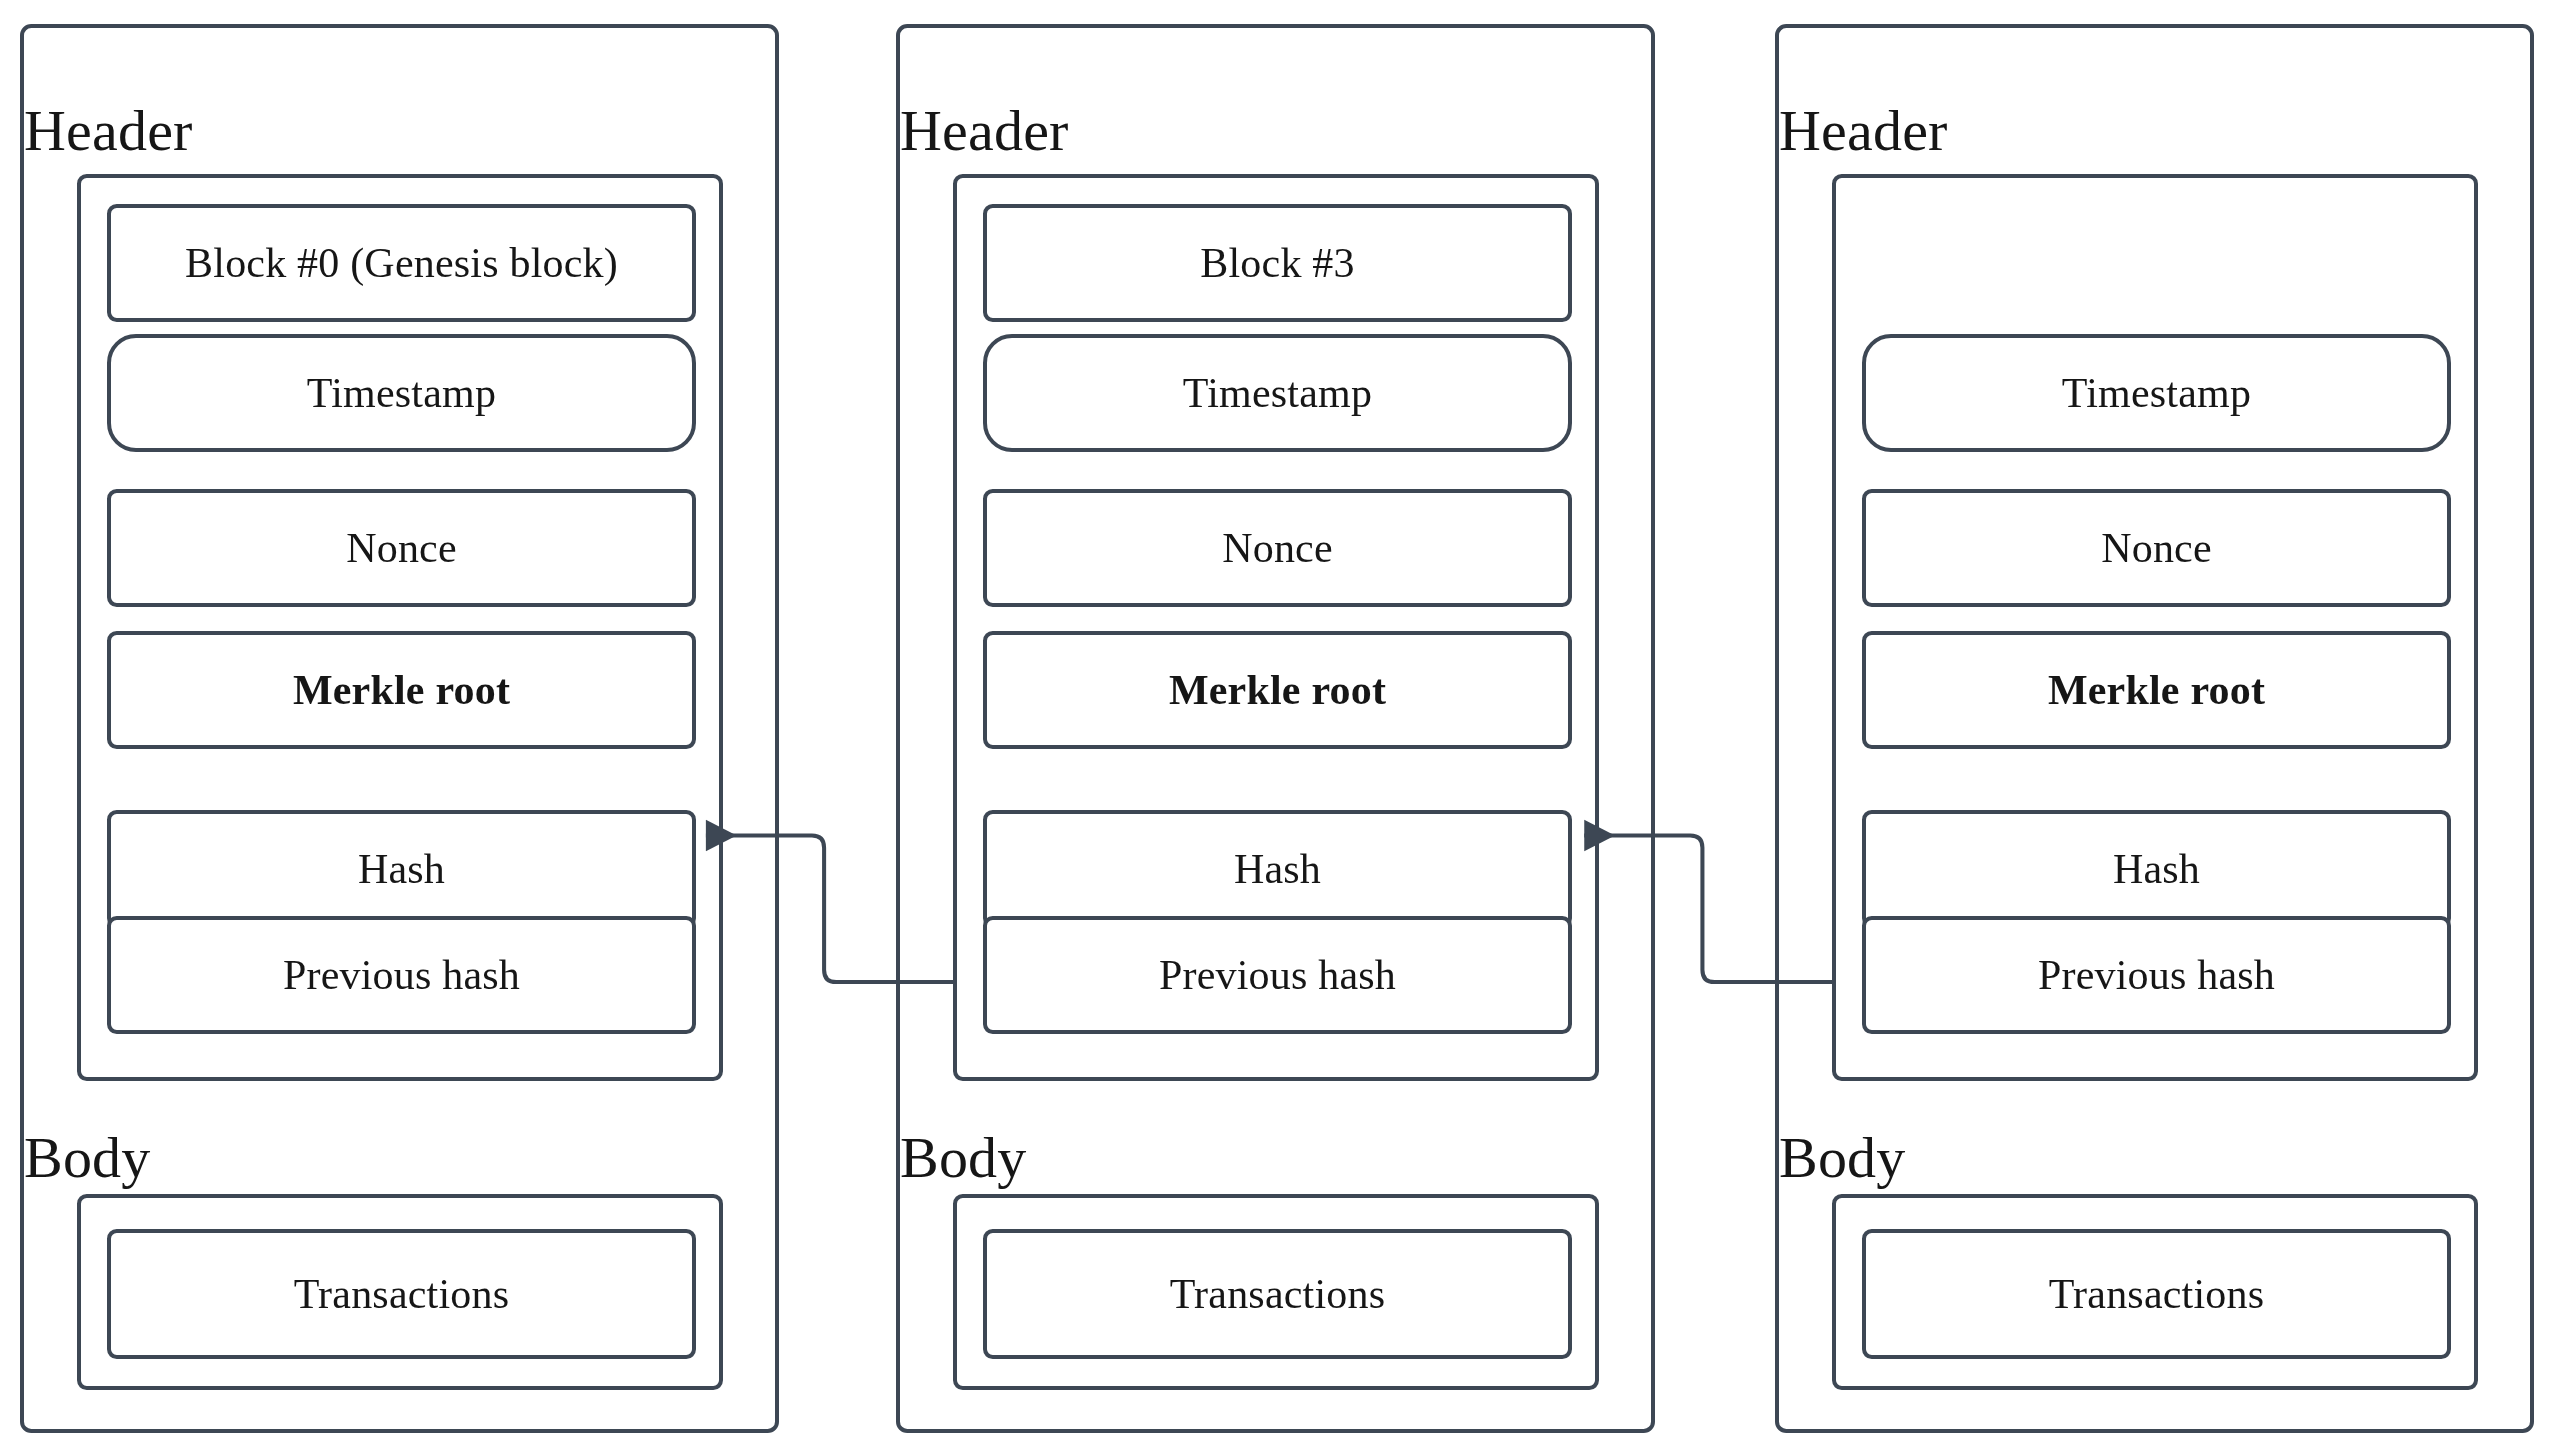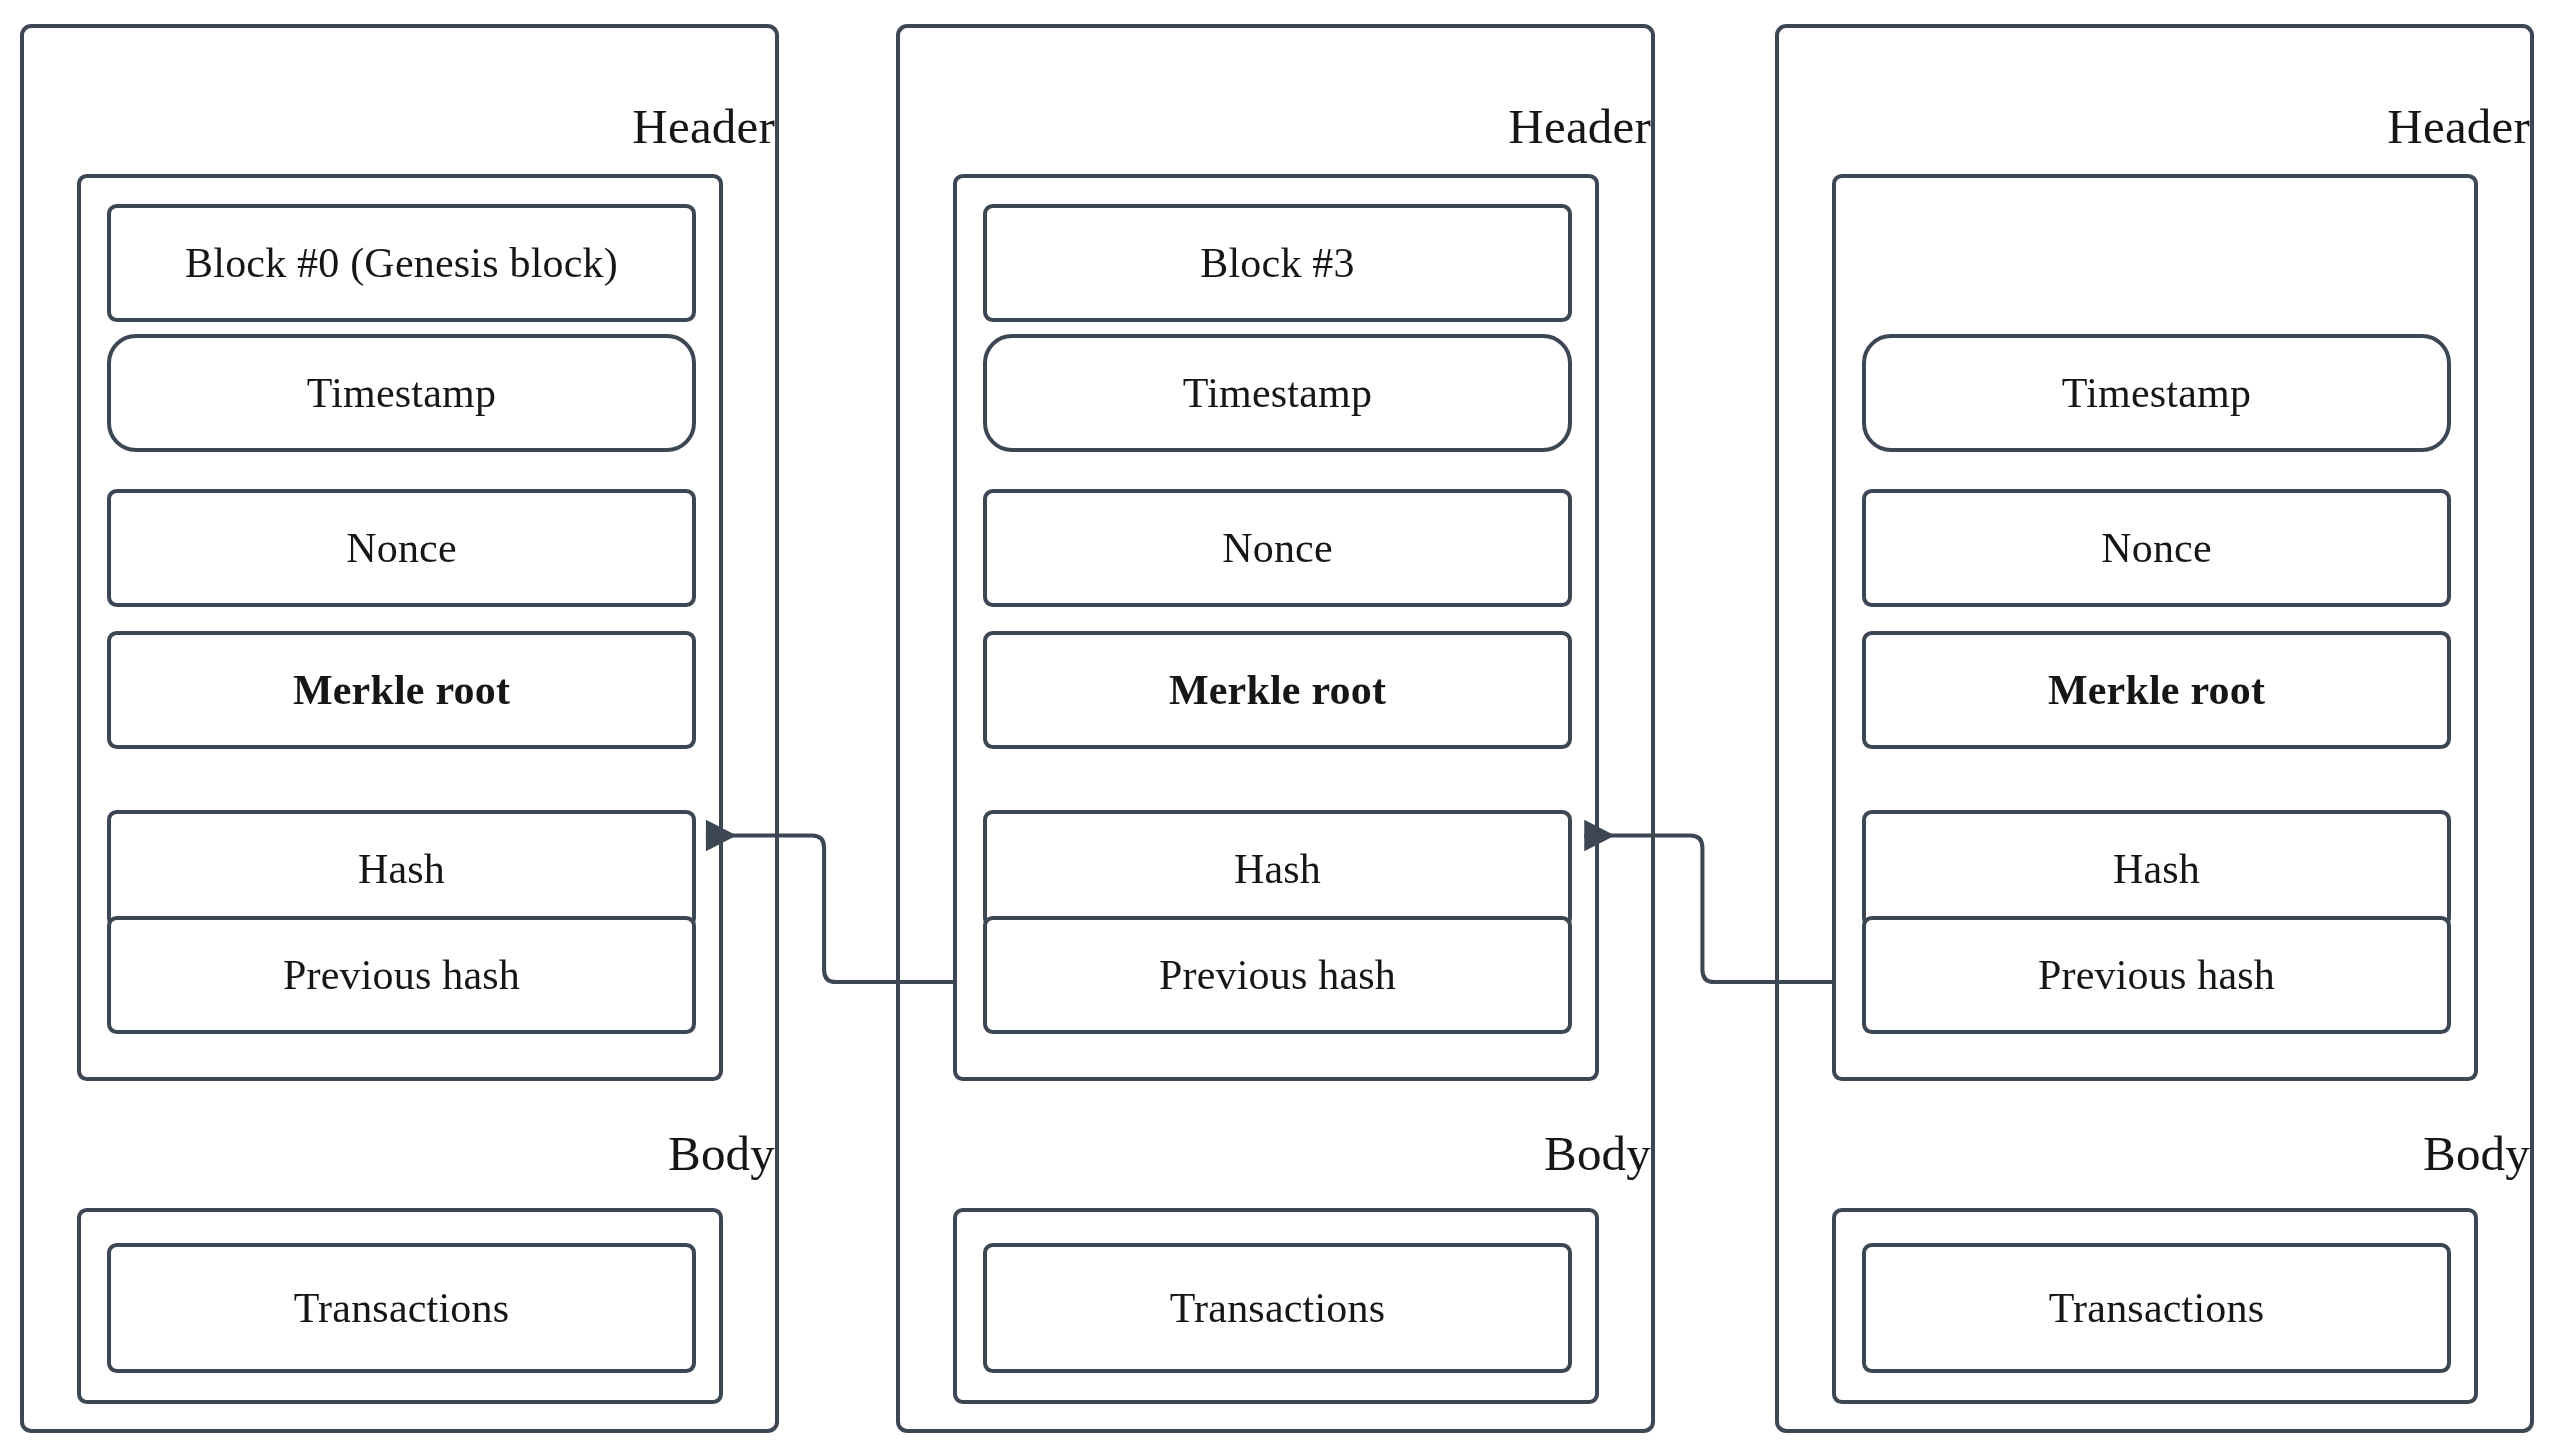--- a/index.html
+++ b/index.html
@@ -35,42 +35,42 @@
   }
   .block-column.col-0 { left: 20px; }
   .block-column.col-1 { left: 896px; }
   .block-column.col-2 { left: 1775px; }
 
   
   .section-caption {
     position: absolute;
     left: 0;
     width: 100%;
-    text-align: right;
-    font-size: 49px;
+    text-align: left;
+    font-size: 58px;
     line-height: 1;
     color: #161616;
     letter-spacing: 0.2px;
     white-space: nowrap;
   }
   .caption-header { top: 74px; }
   .caption-body   { top: 1101px; }
 
   
   .group-box {
     position: absolute;
     left: 53px;
     width: 646px;
     box-sizing: border-box;
     border: 4px solid #3d4754;
     border-radius: 9.7px;
     background: #ffffff;
   }
   .group-header { top: 146px;  height: 907px; text-align: right; }
-  .group-body   { top: 1166px; height: 196px; margin-top: 14px;  }
+  .group-body   { top: 1166px; height: 196px;  }
 
   
   .field-box {
     position: absolute;
     left: 26px;
     width: 589px;
     height: 118px;
     box-sizing: border-box;
     border: 4px solid #3d4754;
     border-radius: 9.7px;

